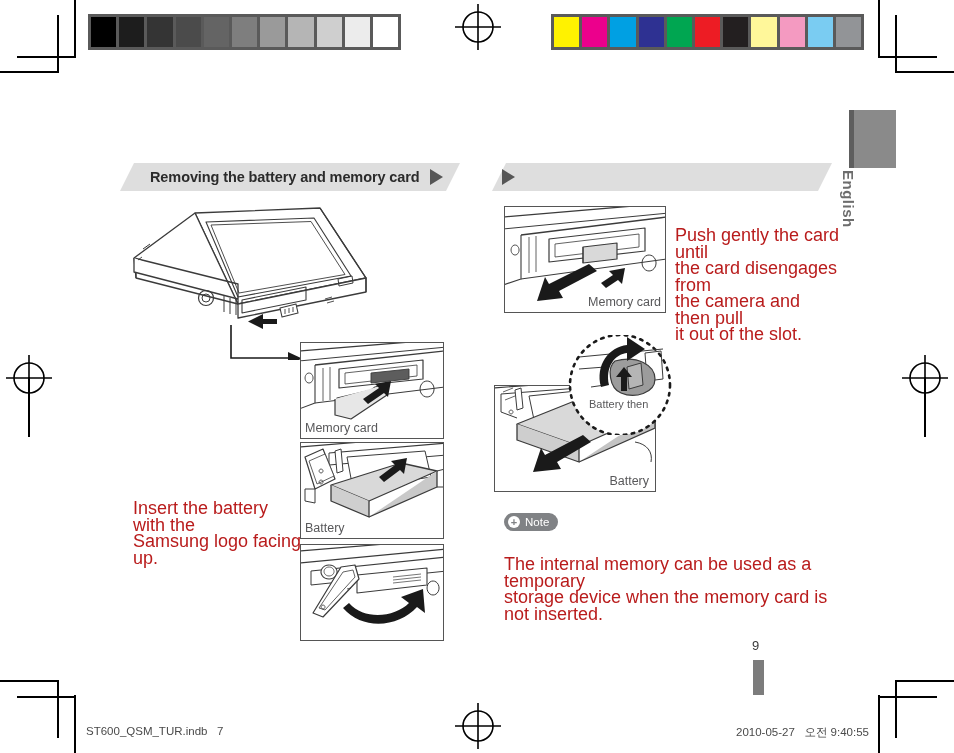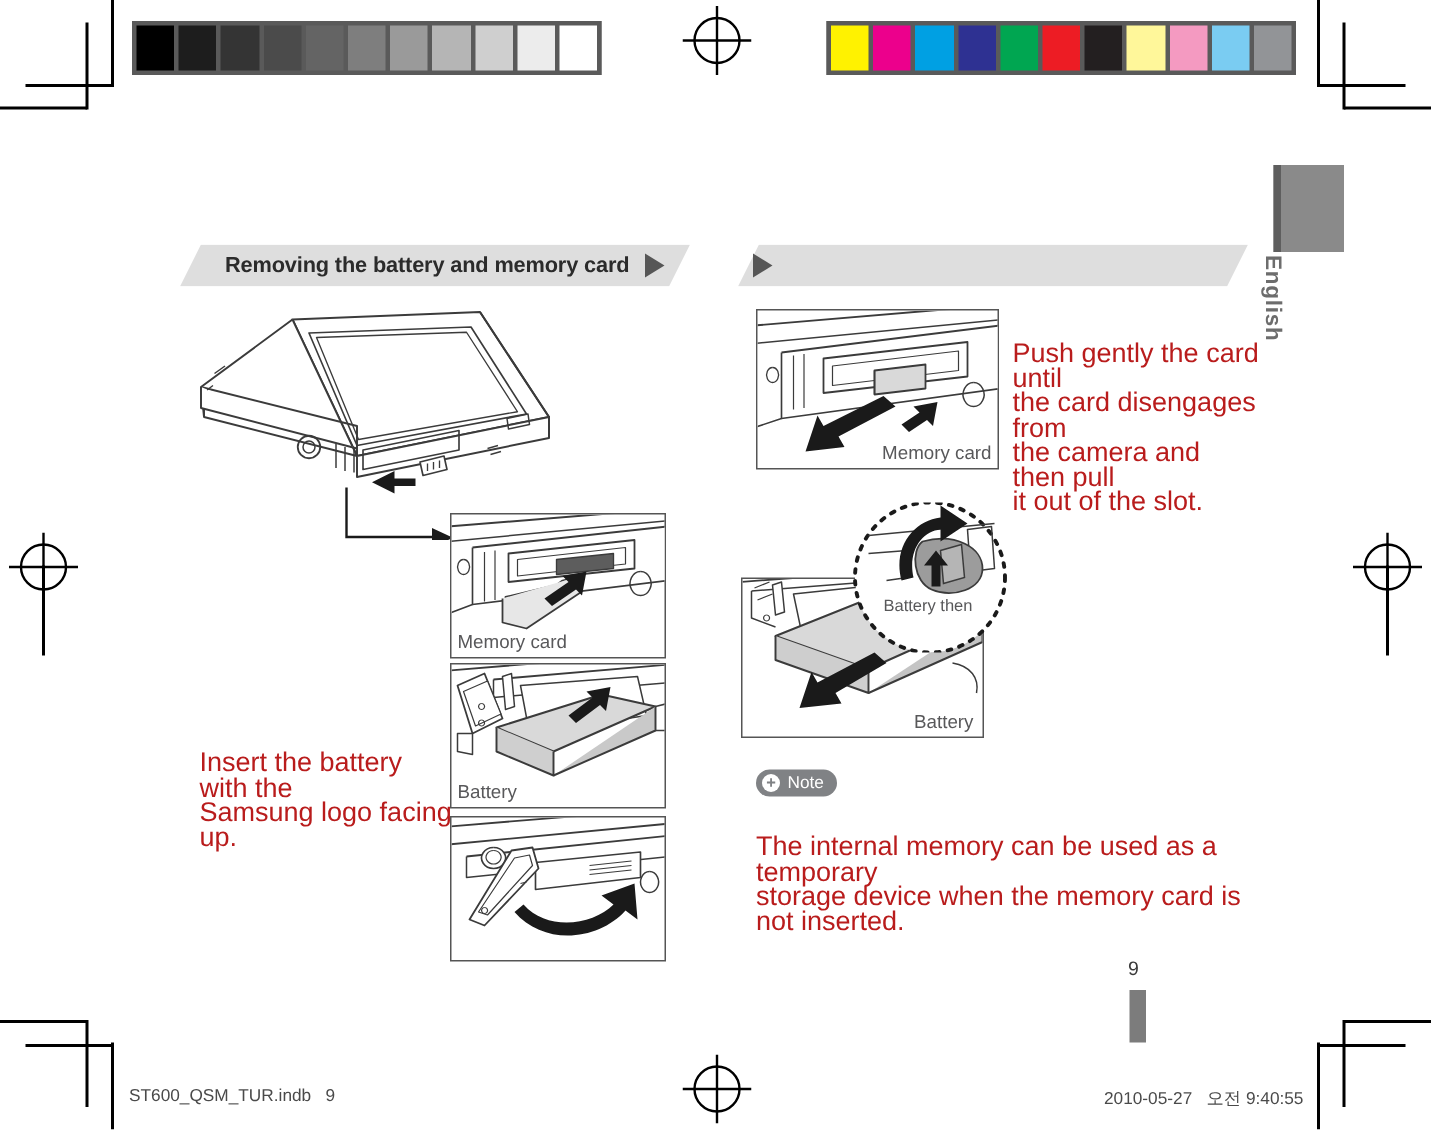--- a/index.html
+++ b/index.html
@@ -479,16 +479,16 @@
     <span class="dot">+</span>
     <span class="lbl">Note</span>
   </div>
 
   <div class="bodytext" style="left:504px; top:556px; width:350px;">The internal memory can be used as a temporary
 storage device when the memory card is not inserted.</div>
 
   <div class="pagenum" style="left:752px; top:638px;">9</div>
   <div class="pagebar" style="left:753px; top:660px; width:11px; height:35px;"></div>
 
-  <div class="footer" style="left:86px; top:725px;">ST600_QSM_TUR.indb   9</div>
+  <div class="footer" style="left:86px; top:725px;">ST600_QSM_TUR.indb   7</div>
   <div class="footer" style="left:736px; top:725px;">2010-05-27   오전 9:40:55</div>
 
 </div>
 
 </body></html>

